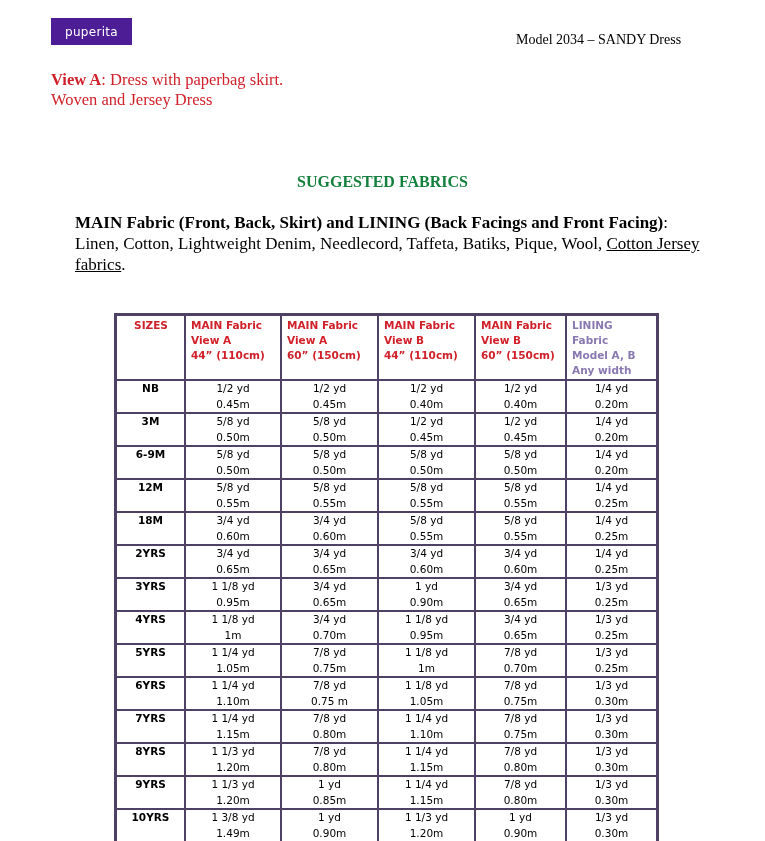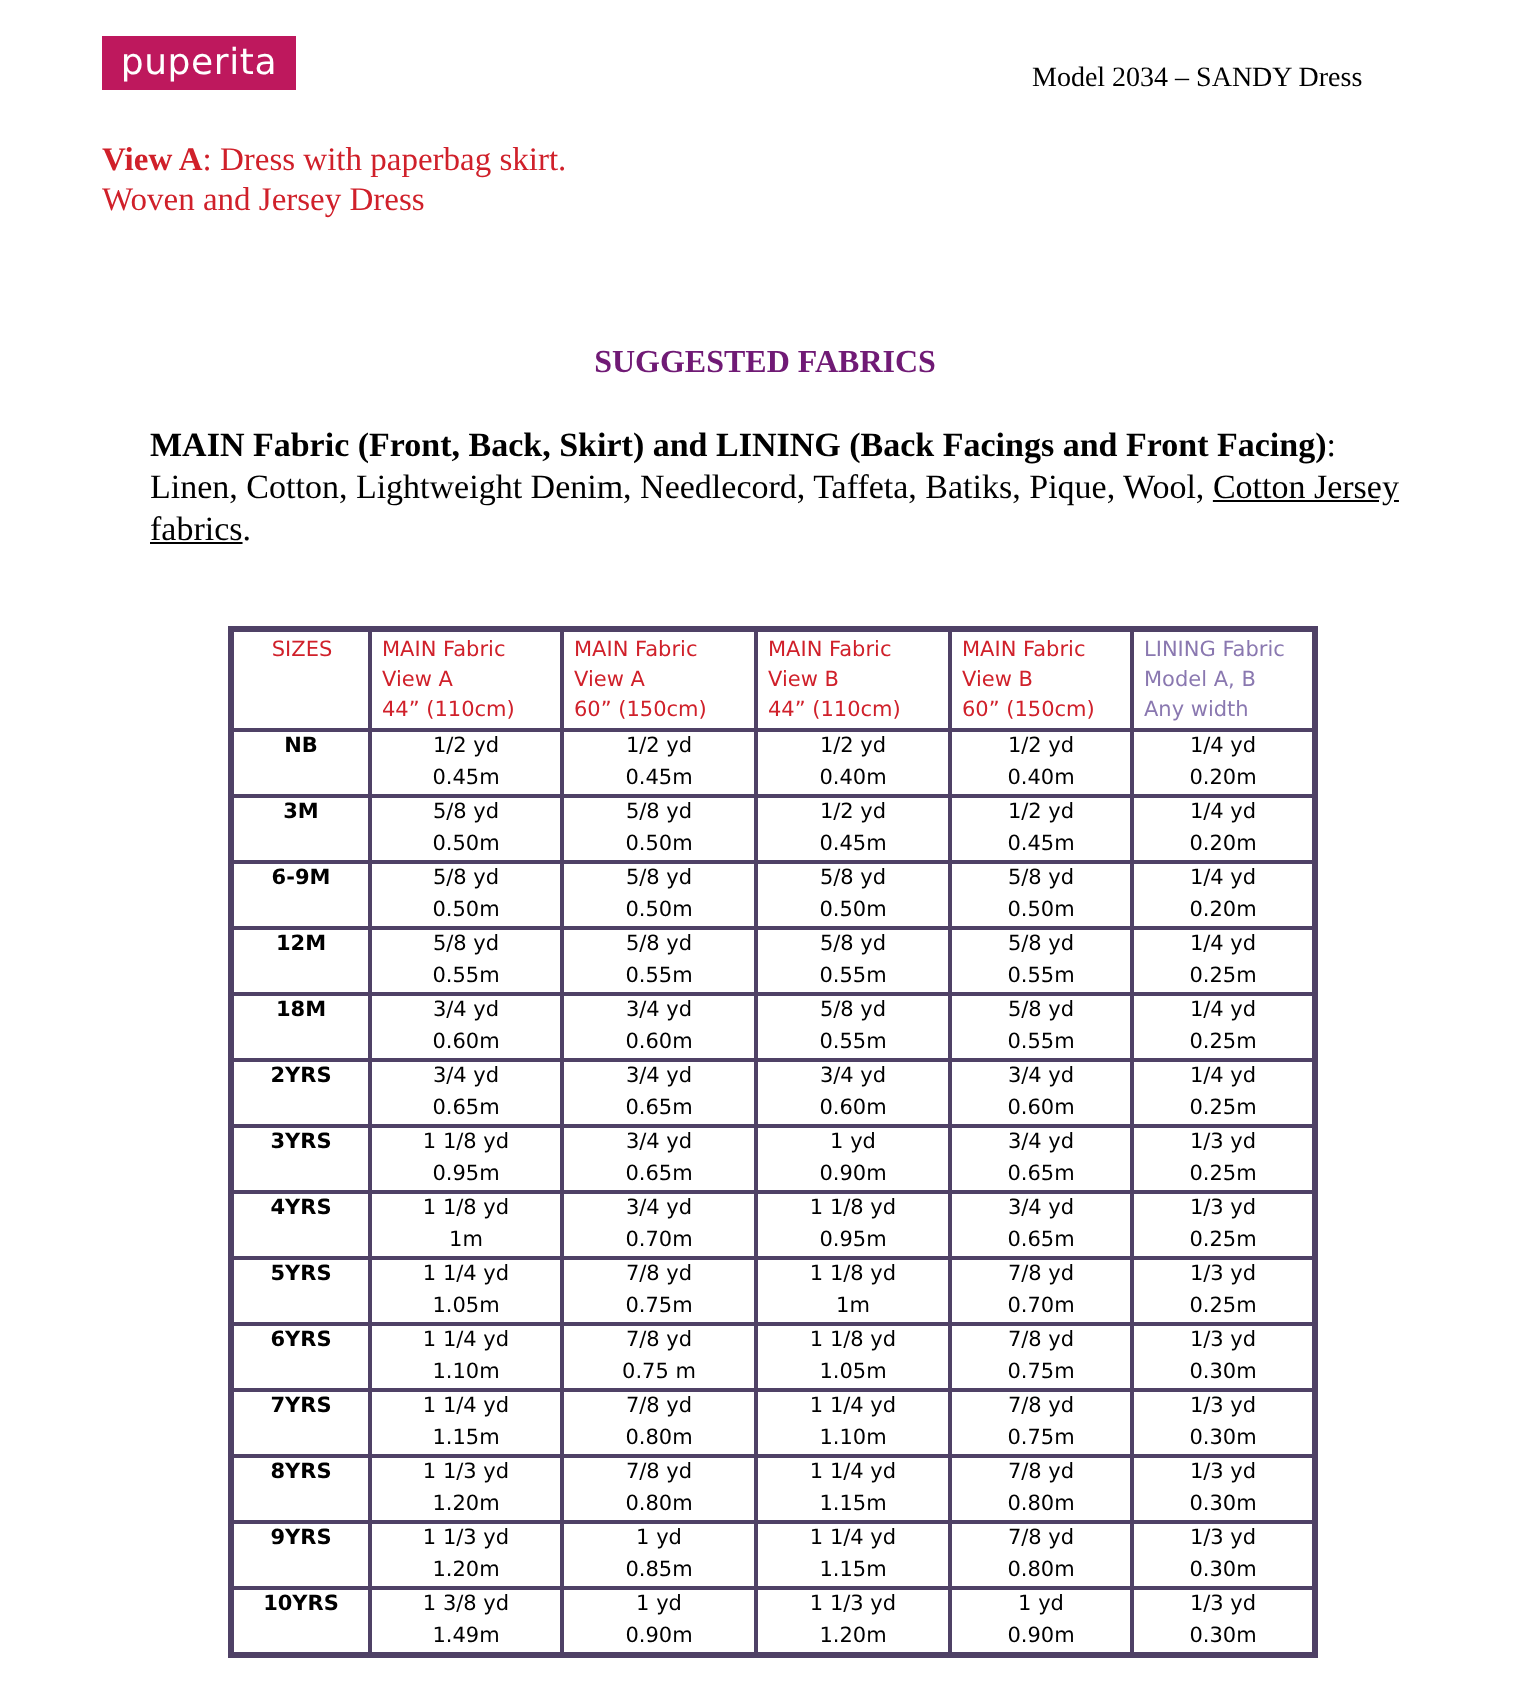--- a/index.html
+++ b/index.html
@@ -1,26 +1,26 @@
 <!DOCTYPE html>
 <html><head>
 <meta charset="utf-8">
 <style>
   html, body { margin: 0; padding: 0; background: #ffffff; }
   body { width: 765px; height: 841px; position: relative; overflow: hidden; font-family: "Liberation Serif", serif; color: #000; }
-  .logo { position: absolute; left: 51px; top: 18px; width: 97px; height: 27px; background: #be185d; color: #fff; display: flex; align-items: center; justify-content: center; font-family: "DejaVu Sans", sans-serif; font-size: 18px; letter-spacing: 0.3px; }
+  .logo { position: absolute; left: 51px; top: 18px; width: 81px; height: 27px; background: #4c1d95; color: #fff; display: flex; align-items: center; justify-content: center; font-family: "DejaVu Sans", sans-serif; font-size: 12px; letter-spacing: 0.3px; }
   .model { position: absolute; left: 516px; top: 32px; font-size: 14px; }
   .intro { position: absolute; left: 51px; top: 70px; color: #d0202a; font-size: 16.5px; line-height: 20px; }
   .intro b { font-weight: bold; }
-  .sugg { position: absolute; left: 0; width: 765px; top: 173px; text-align: center; color: #701a75; font-weight: bold; font-size: 16px; }
+  .sugg { position: absolute; left: 0; width: 765px; top: 173px; text-align: center; color: #15803d; font-weight: bold; font-size: 16px; }
   .mainfab { position: absolute; left: 51px; top: 212px; width: 640px; font-size: 17px; line-height: 21px; margin-left: 24px; }
   .mainfab .u { text-decoration: underline; }
   table.fab { position: absolute; left: 114px; top: 313px; border-collapse: collapse; font-family: "DejaVu Sans", sans-serif; font-size: 10.5px; border: 3px solid #4f4166; }
   table.fab th, table.fab td { border: 2px solid #4f4166; padding: 0; }
-  table.fab th { text-align: left; vertical-align: top; font-weight: normal; color: #d0202a; line-height: 15px; padding: 2px 4px 1px 5px; }
+  table.fab th { text-align: left; vertical-align: top; font-weight: bold; color: #d0202a; line-height: 15px; padding: 2px 4px 1px 5px; }
   table.fab th.sizes { text-align: center; width: 58px; }
   table.fab th.lining { color: #8a78b0; border-radius: 29px; }
   table.fab td { text-align: center; vertical-align: top; line-height: 15.5px; height: 31px; }
   table.fab td.size { font-weight: bold; }
   .c1 { width: 85px; } .c2 { width: 86px; } .c3 { width: 86px; } .c4 { width: 80px; } .c5 { width: 80px; }
   .yd, .m { display: block; }
 </style>
 </head>
 <body>
 

